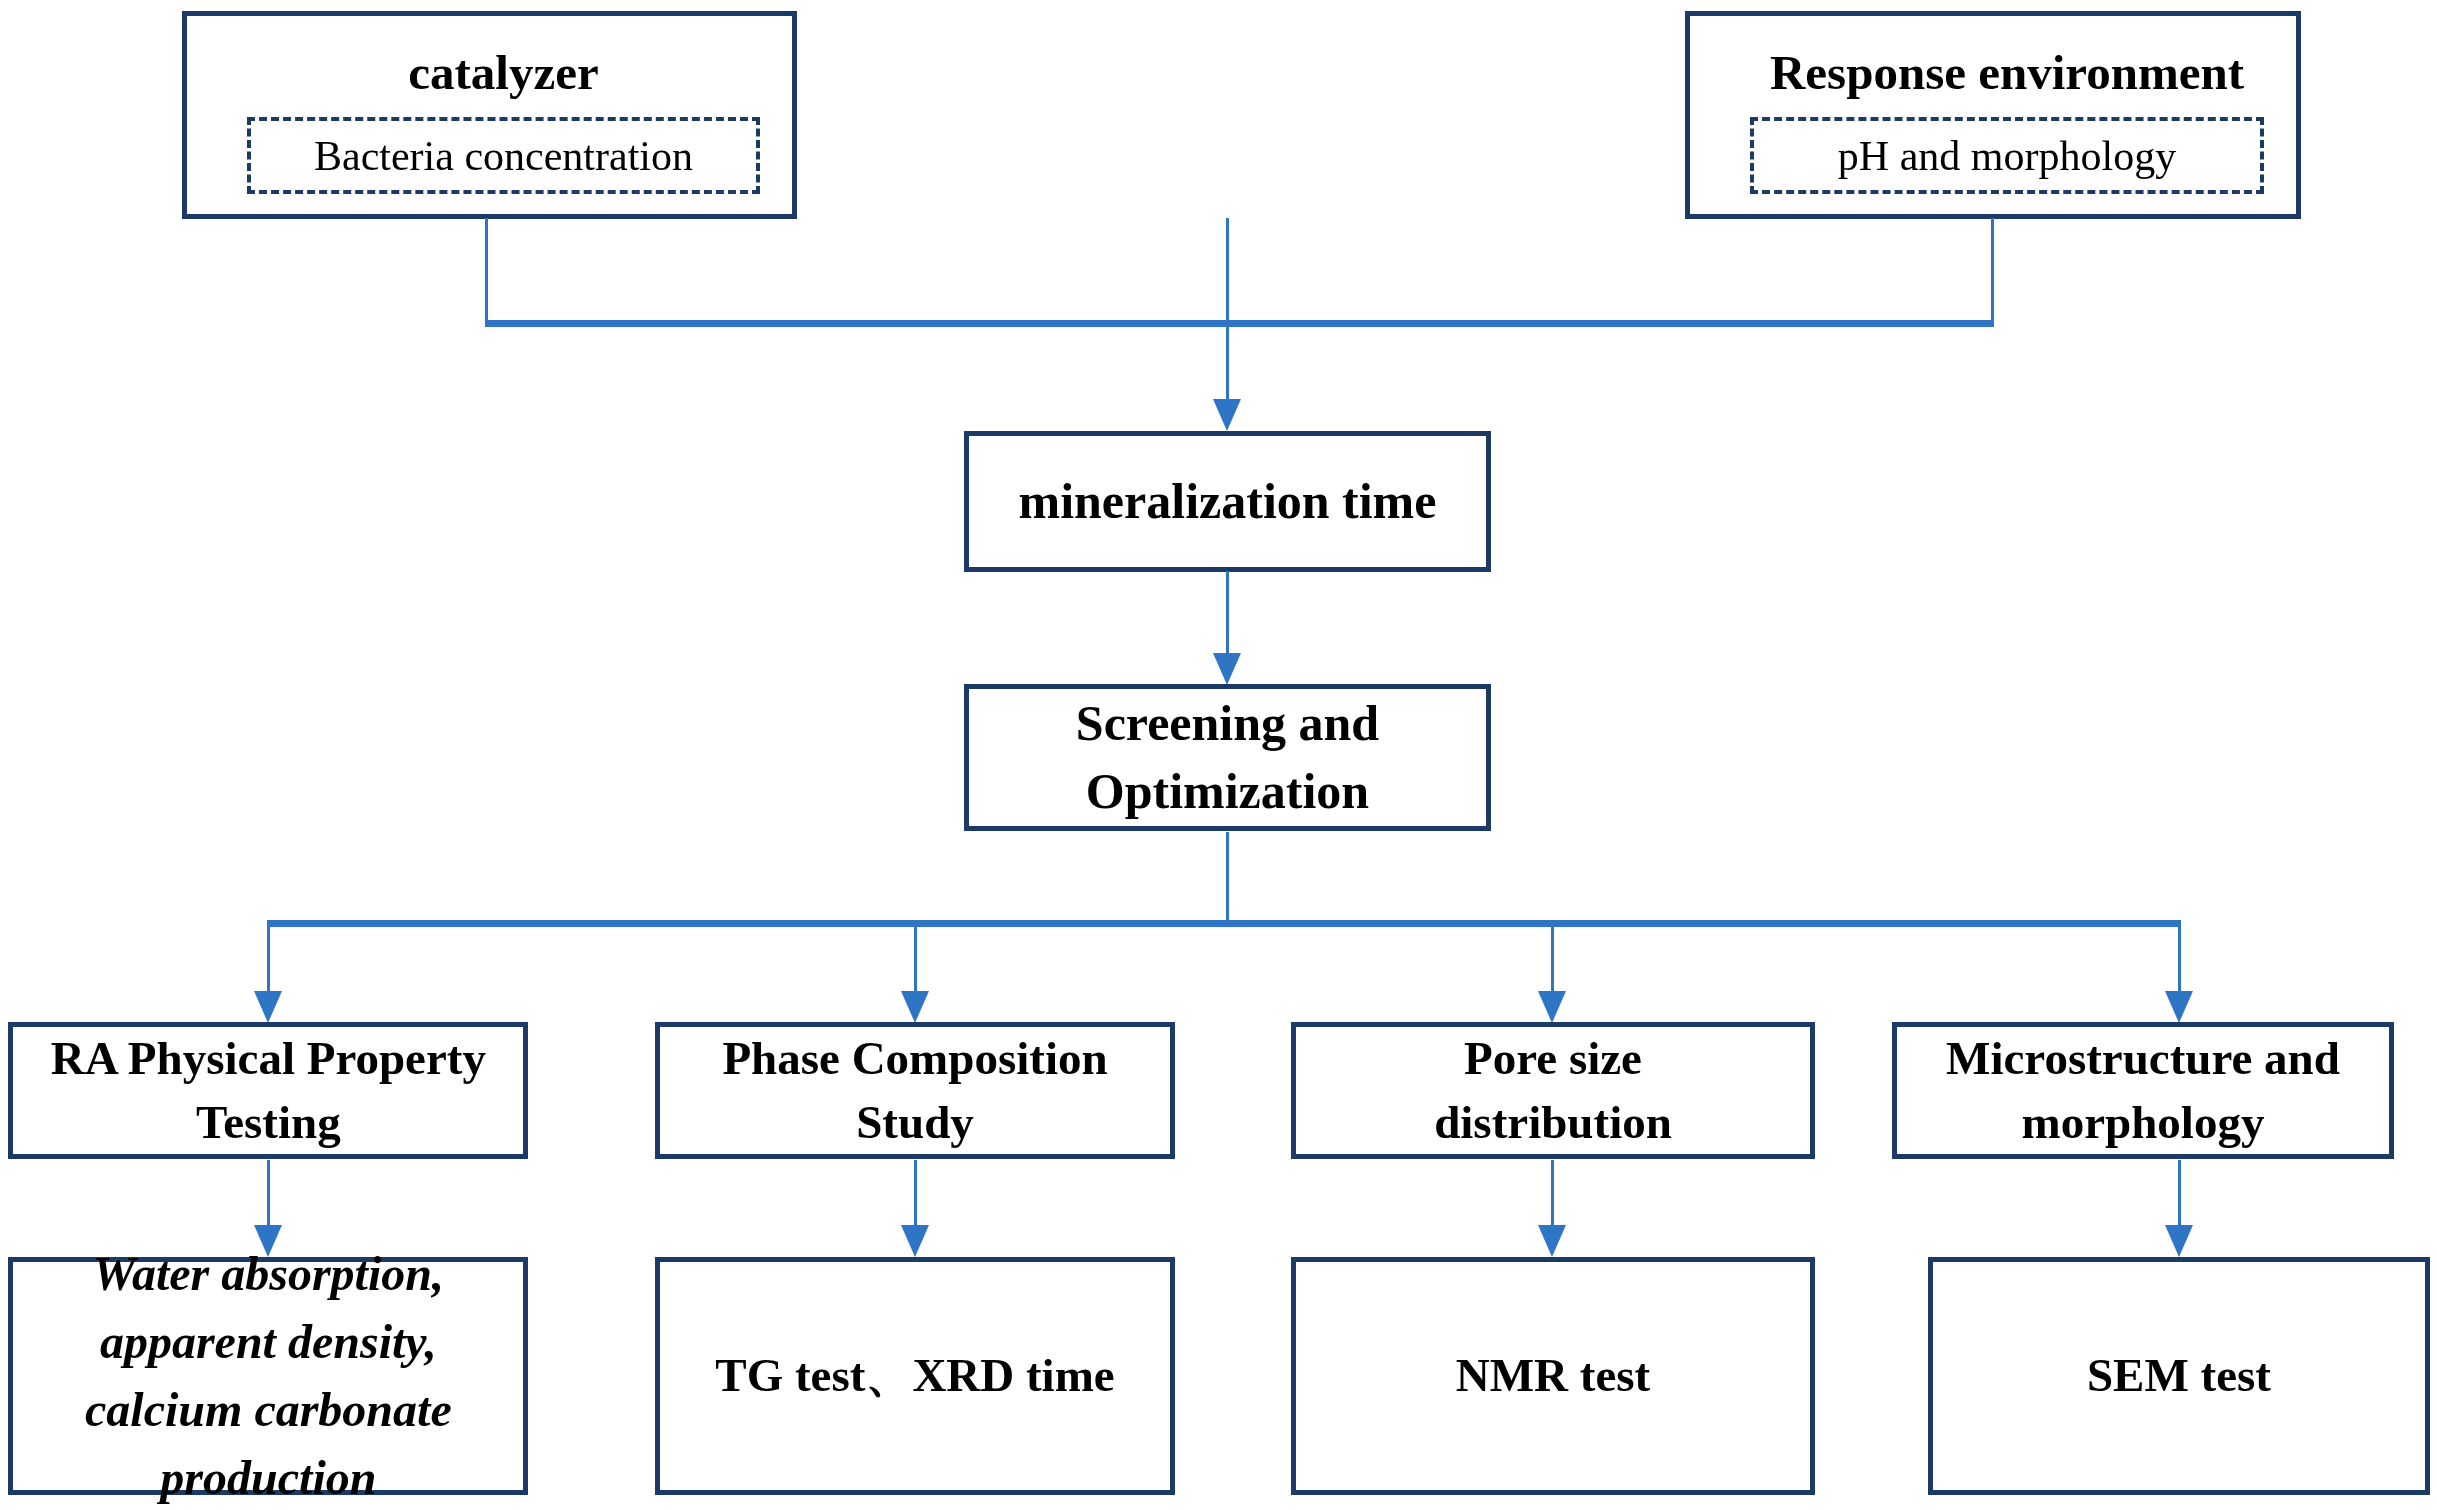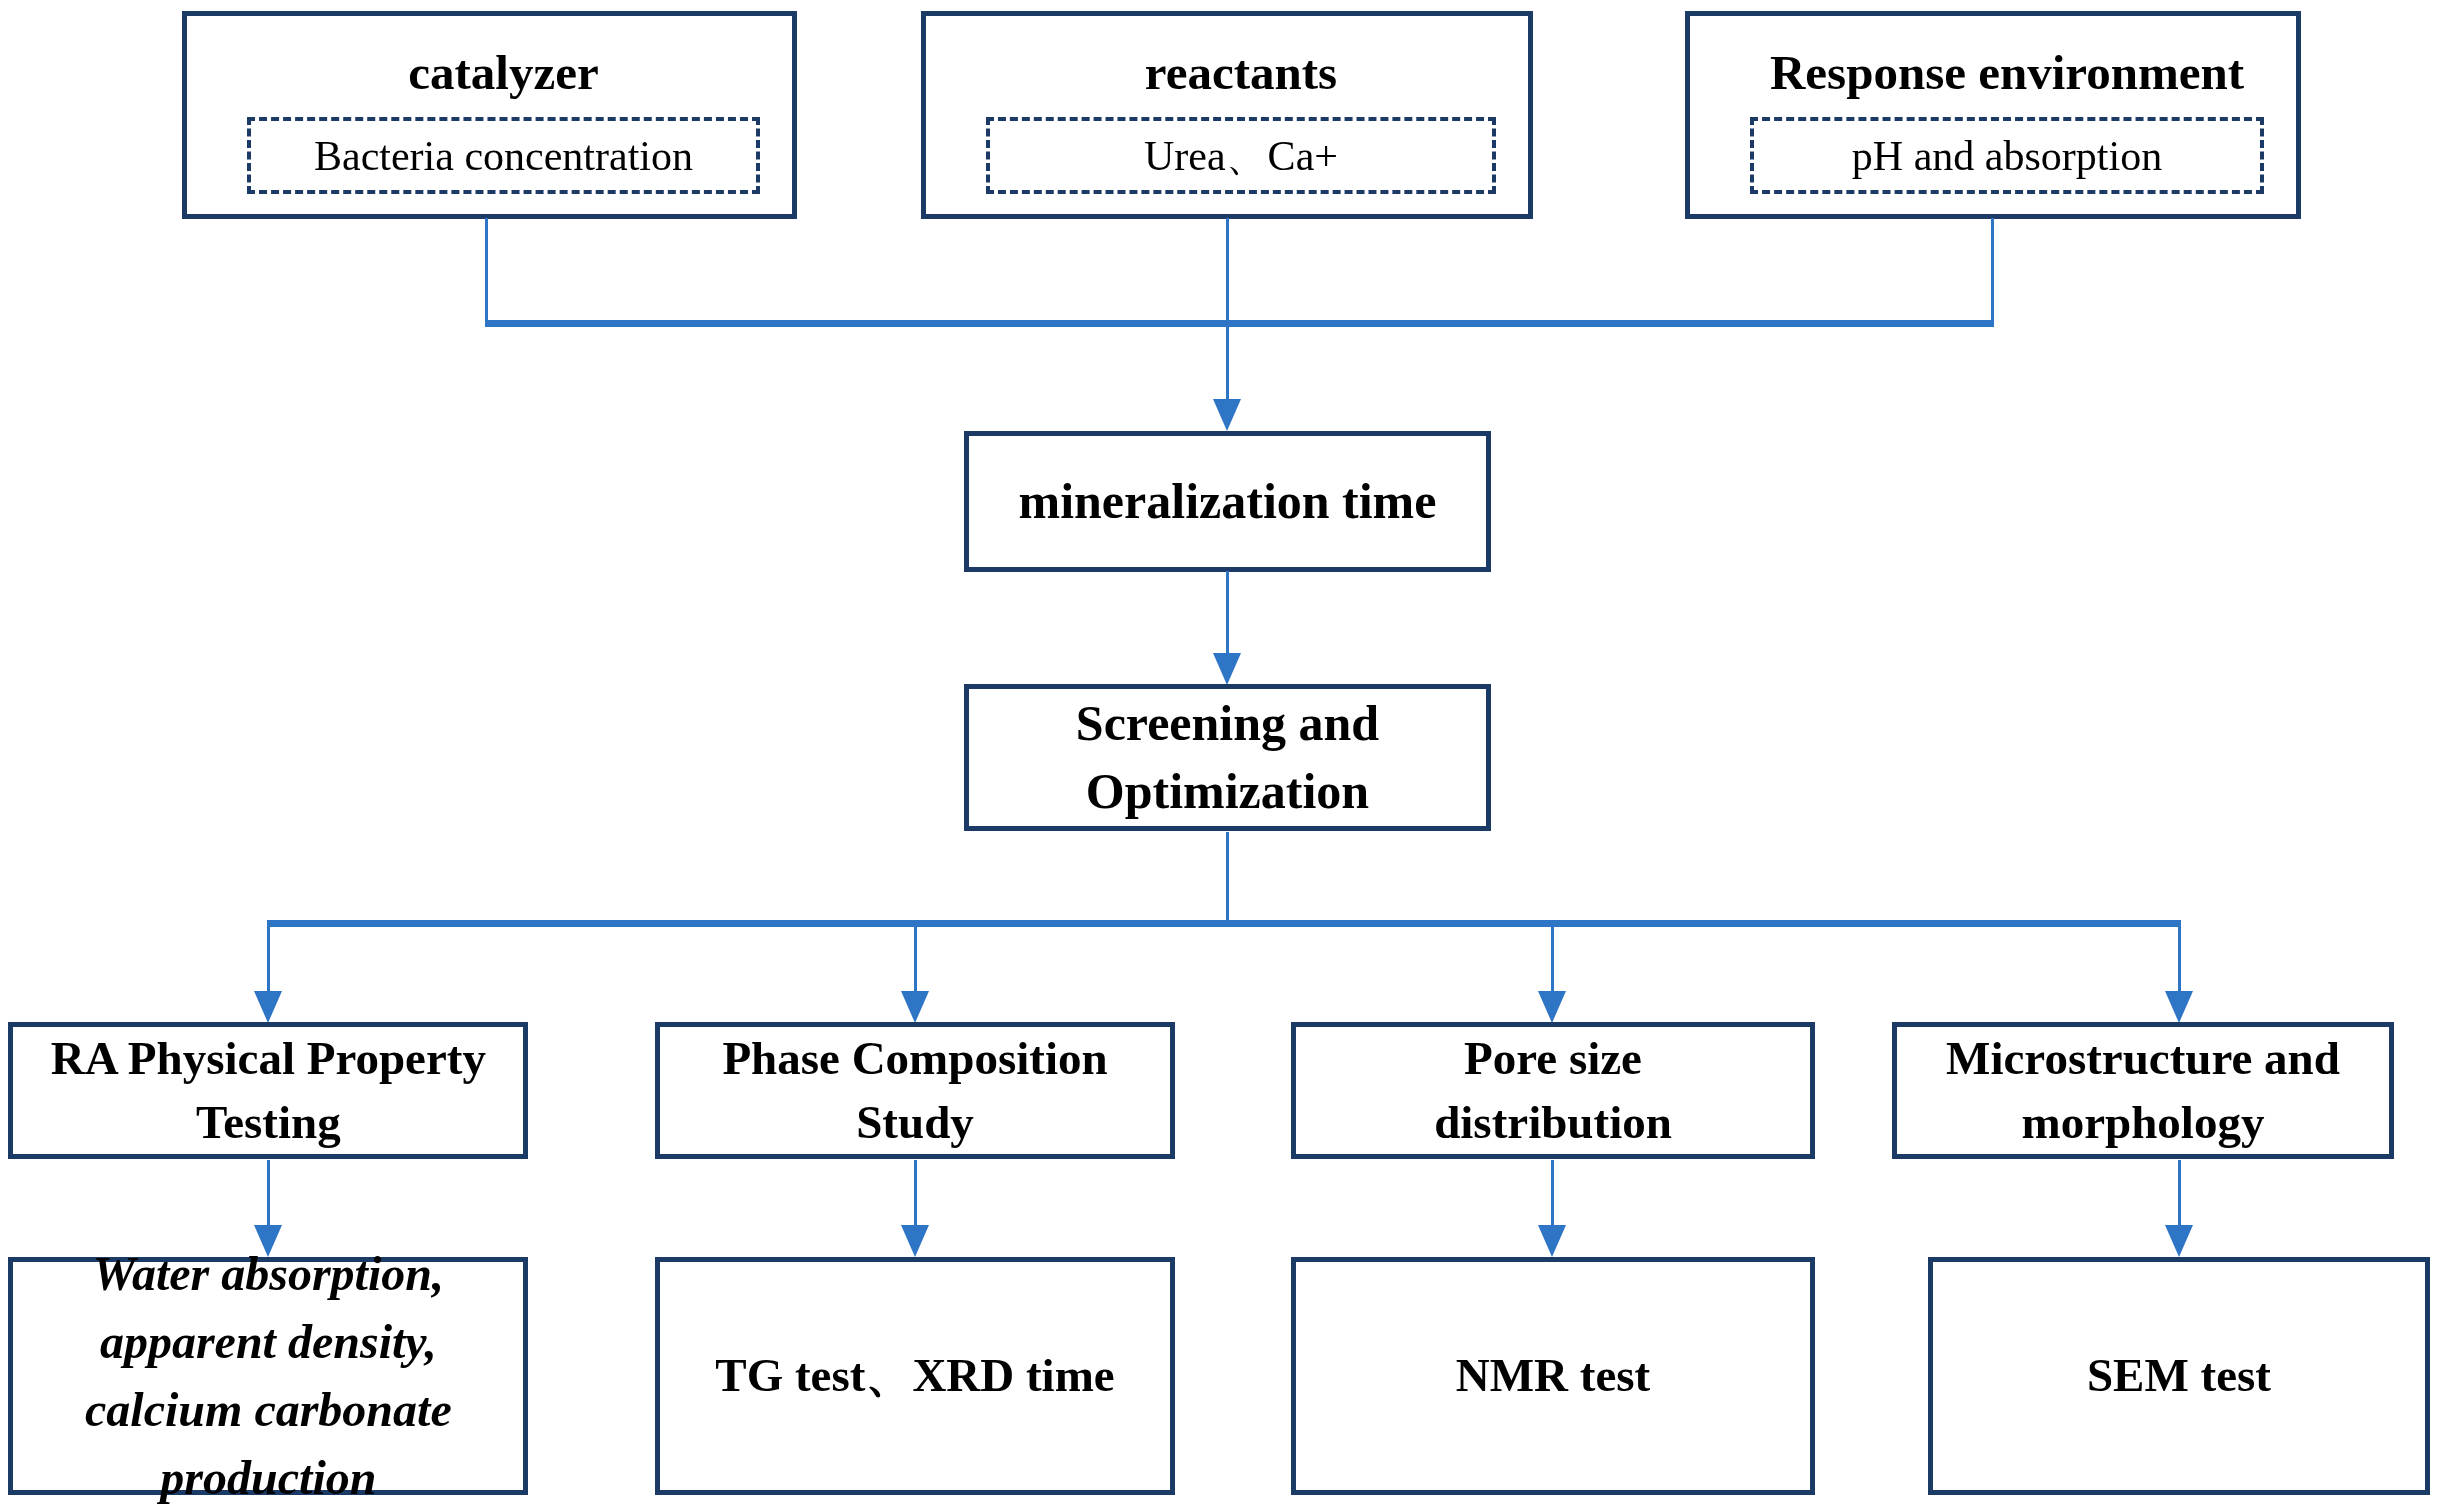--- a/index.html
+++ b/index.html
@@ -55,31 +55,25 @@
 
 <div id="canvas">
 
   <div class="box topbox" style="left:182px; top:11px; width:615px; height:208px;">
     <div class="title">catalyzer</div>
     <div class="dashedbox">
       <span>Bacteria concentration</span>
     </div>
   </div>
 
-  <div class="box topbox" style="left:921px; top:11px; width:612px; height:208px;">
-    <div class="title">reactants</div>
-    <div class="dashedbox">
-      <span>Urea、Ca+</span>
-    </div>
-  </div>
 
   <div class="box topbox" style="left:1685px; top:11px; width:616px; height:208px;">
     <div class="title">Response environment</div>
     <div class="dashedbox">
-      <span>pH and absorption</span>
+      <span>pH and morphology</span>
     </div>
   </div>
 
   <div class="vline" style="left:485px;  top:218px; height:106px;"></div>
   <div class="vline" style="left:1991px; top:218px; height:106px;"></div>
   <div class="hline" style="left:485px;  top:320px; width:1509px;"></div>
   <div class="vline" style="left:1226px; top:218px; height:186px;"></div>
   <div class="arrowhead" style="left:1213px; top:399px;"></div>
 
   <div class="box flexcenter" style="left:964px; top:431px; width:527px; height:141px;">

